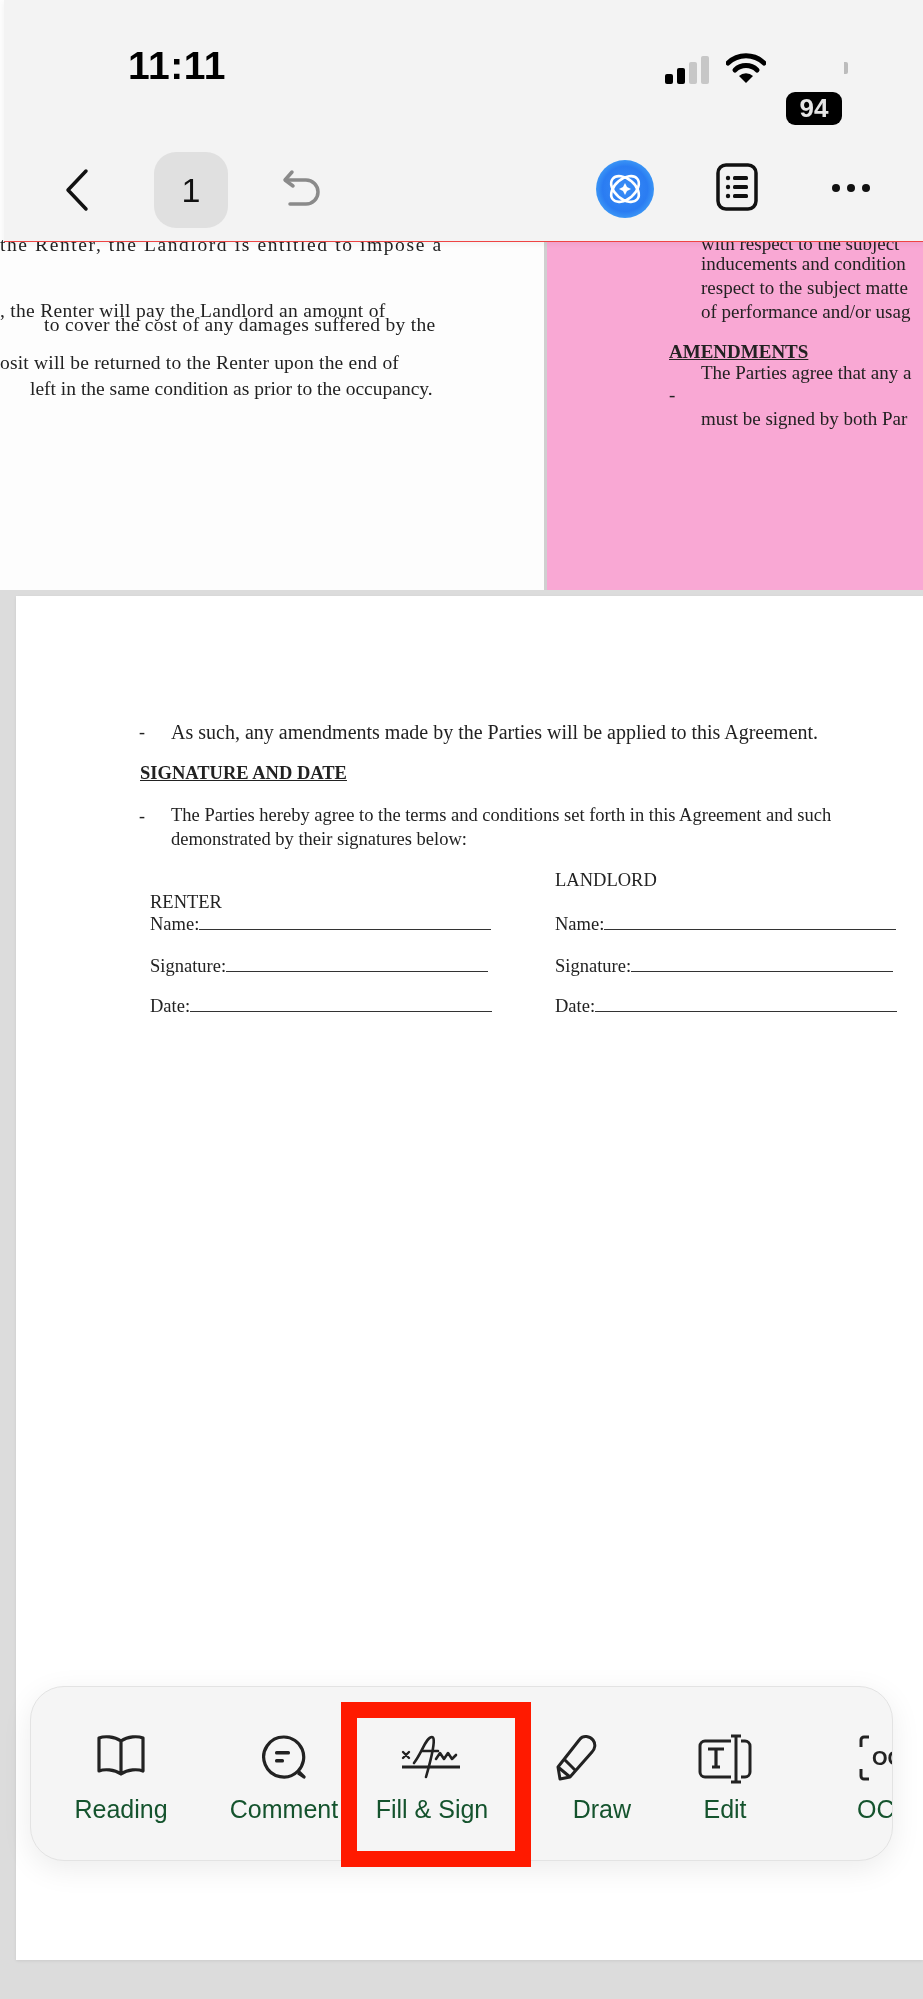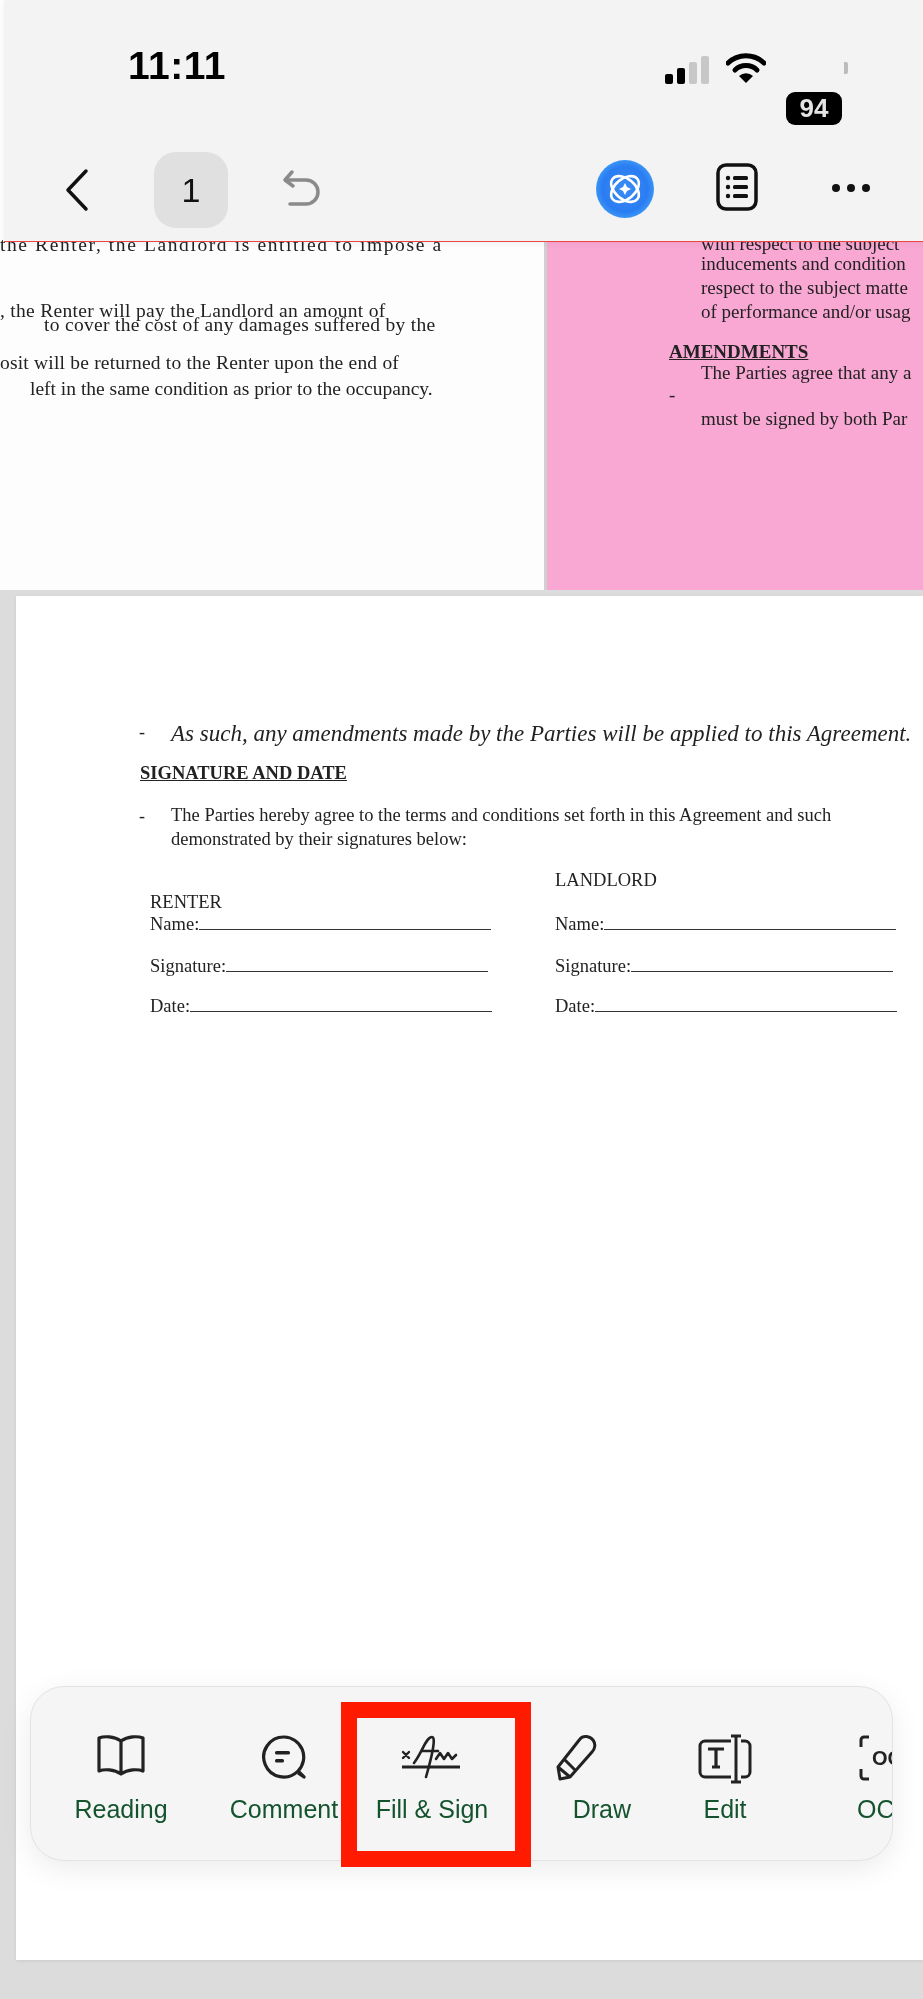--- a/index.html
+++ b/index.html
@@ -109,21 +109,21 @@
   </svg>
   <svg class="more-btn" viewBox="0 0 42 24">
     <circle cx="6" cy="12" r="4" fill="#111"></circle>
       <circle cx="21" cy="12" r="4" fill="#111"></circle>
       <circle cx="36" cy="12" r="4" fill="#111"></circle>
   </svg>
 </div>
 
 <div class="main-page">
   <div class="doc" style="left:123px;top:126px;font-size:18px;">-</div>
-  <div class="doc" style="left:155px;top:125px;font-size:23px;font-style:italic;">As such, any amendments made by the Parties will be applied to this Agreement.</div>
+  <div class="doc" style="left:155px;top:125px;font-size:20px;">As such, any amendments made by the Parties will be applied to this Agreement.</div>
 
   <div class="doc heading-u" style="left:124px;top:167px;font-size:18.5px;">SIGNATURE AND DATE</div>
 
   <div class="doc" style="left:123px;top:210px;font-size:18px;">-</div>
   <div class="doc" style="left:155px;top:209px;font-size:18.5px;">The Parties hereby agree to the terms and conditions set forth in this Agreement and such</div>
   <div class="doc" style="left:155px;top:233px;font-size:18.5px;">demonstrated by their signatures below:</div>
 
   <div class="doc" style="left:134px;top:284px;font-size:18.5px;margin-top:12px;">RENTER</div>
   <div class="doc" style="left:134px;top:318px;font-size:18.5px;">
     <span>Name:</span><span class="field-line" style="width:292px;"></span>

